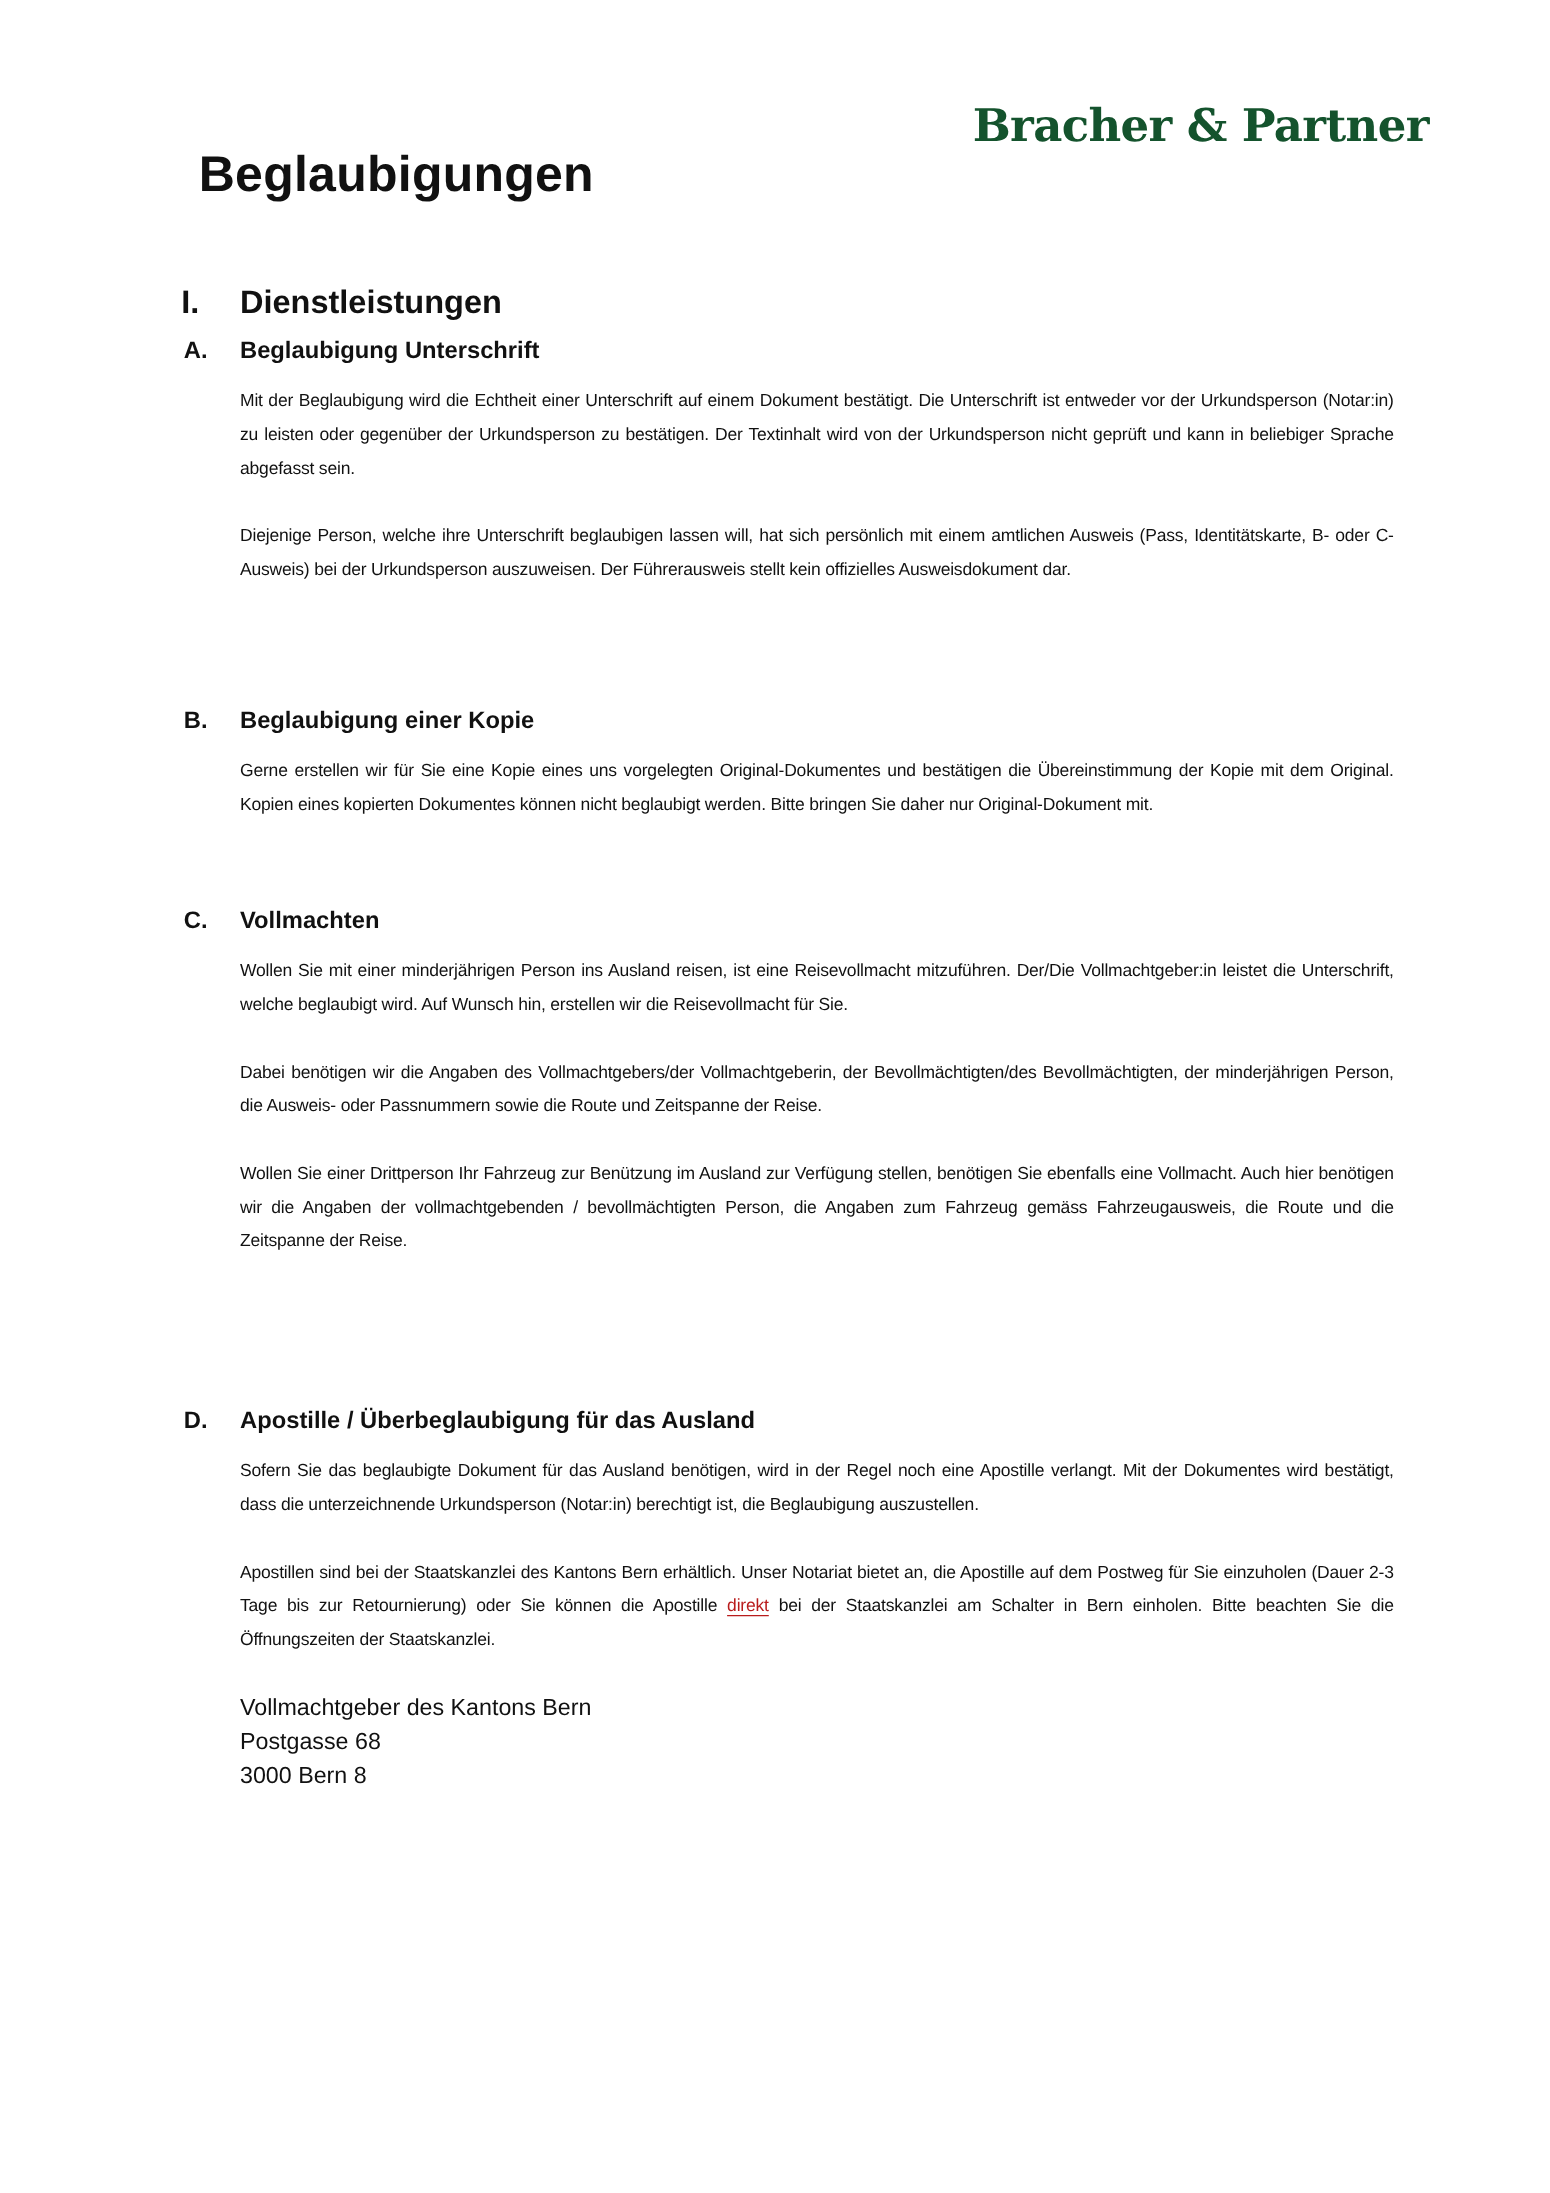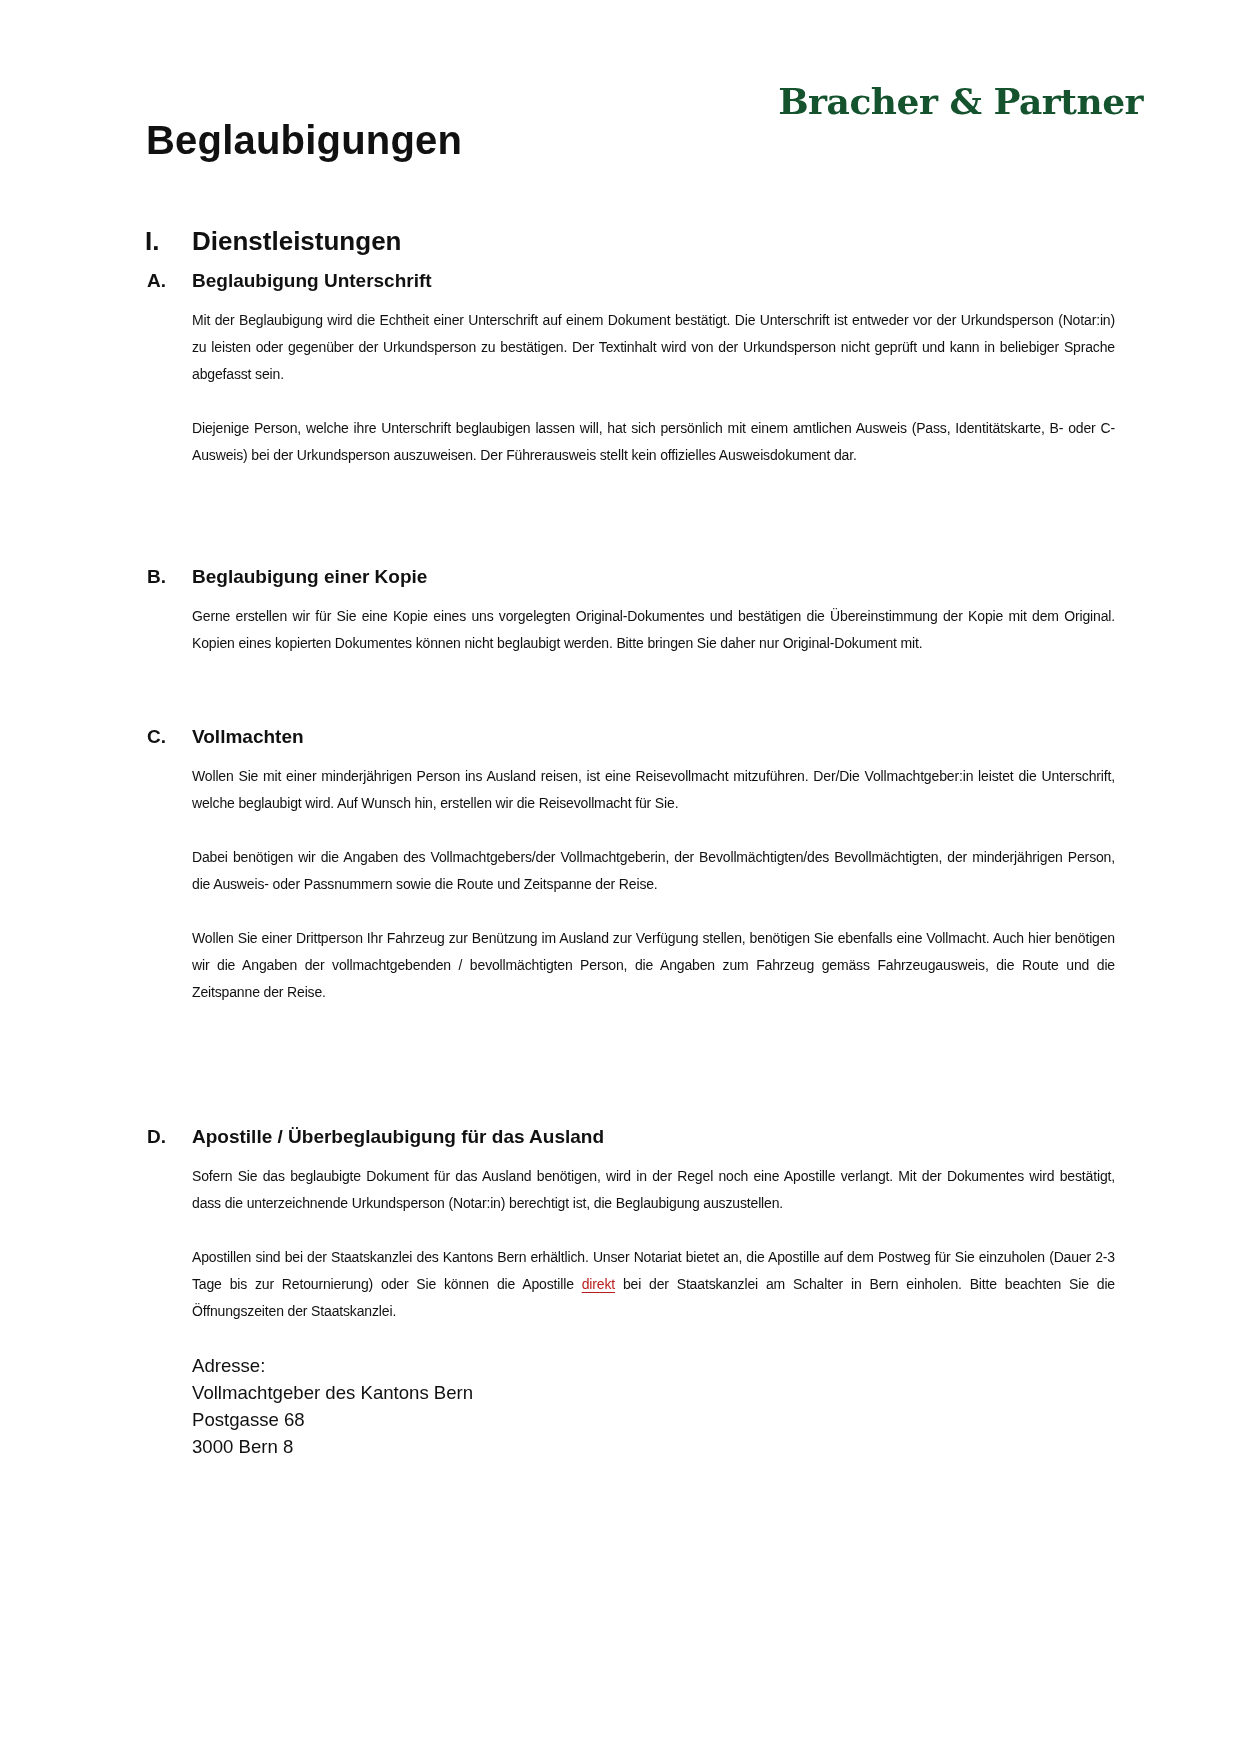--- a/index.html
+++ b/index.html
@@ -22,21 +22,21 @@
       font-family: "DejaVu Serif", "Liberation Serif", serif;
       font-weight: bold;
       font-size: 36px;
       color: #14532d;
       letter-spacing: -0.5px;
       white-space: nowrap;
     }
     .doc-title {
       position: absolute;
       top: 118px;
-      left: 146px;
+      left: 159px;
       margin: 0;
       font-size: 40px;
       font-weight: bold;
       color: #111;
       letter-spacing: 0.2px;
     }
     .section-head {
       position: absolute;
       top: 226px;
       left: 145px;
@@ -133,18 +133,17 @@
 </div>
 
 <div class="sub" style="top:1124px;">
   <h3 class="sub-head">
     <span class="letter">D.</span>
     <span>Apostille / Überbeglaubigung für das Ausland</span>
   </h3>
   <p class="para first-para">Sofern Sie das beglaubigte Dokument für das Ausland benötigen, wird in der Regel noch eine Apostille verlangt. Mit der Dokumentes wird bestätigt, dass die unterzeichnende Urkundsperson (Notar:in) berechtigt ist, die Beglaubigung auszustellen.</p>
   <p class="para"><span>Apostillen sind bei der Staatskanzlei des Kantons Bern erhältlich. Unser Notariat bietet an, die Apostille auf dem Postweg für Sie einzuholen (Dauer 2-3 Tage bis zur Retournierung) oder Sie können die Apostille </span><a class="link">direkt</a><span> bei der Staatskanzlei am Schalter in Bern einholen. Bitte beachten Sie die Öffnungszeiten der Staatskanzlei.</span></p>
   <div class="address">
-    <div>Adresse:</div>
     <div>Vollmachtgeber des Kantons Bern</div>
     <div>Postgasse 68</div>
     <div>3000 Bern 8</div>
   </div>
 </div>
 
 </body></html>

